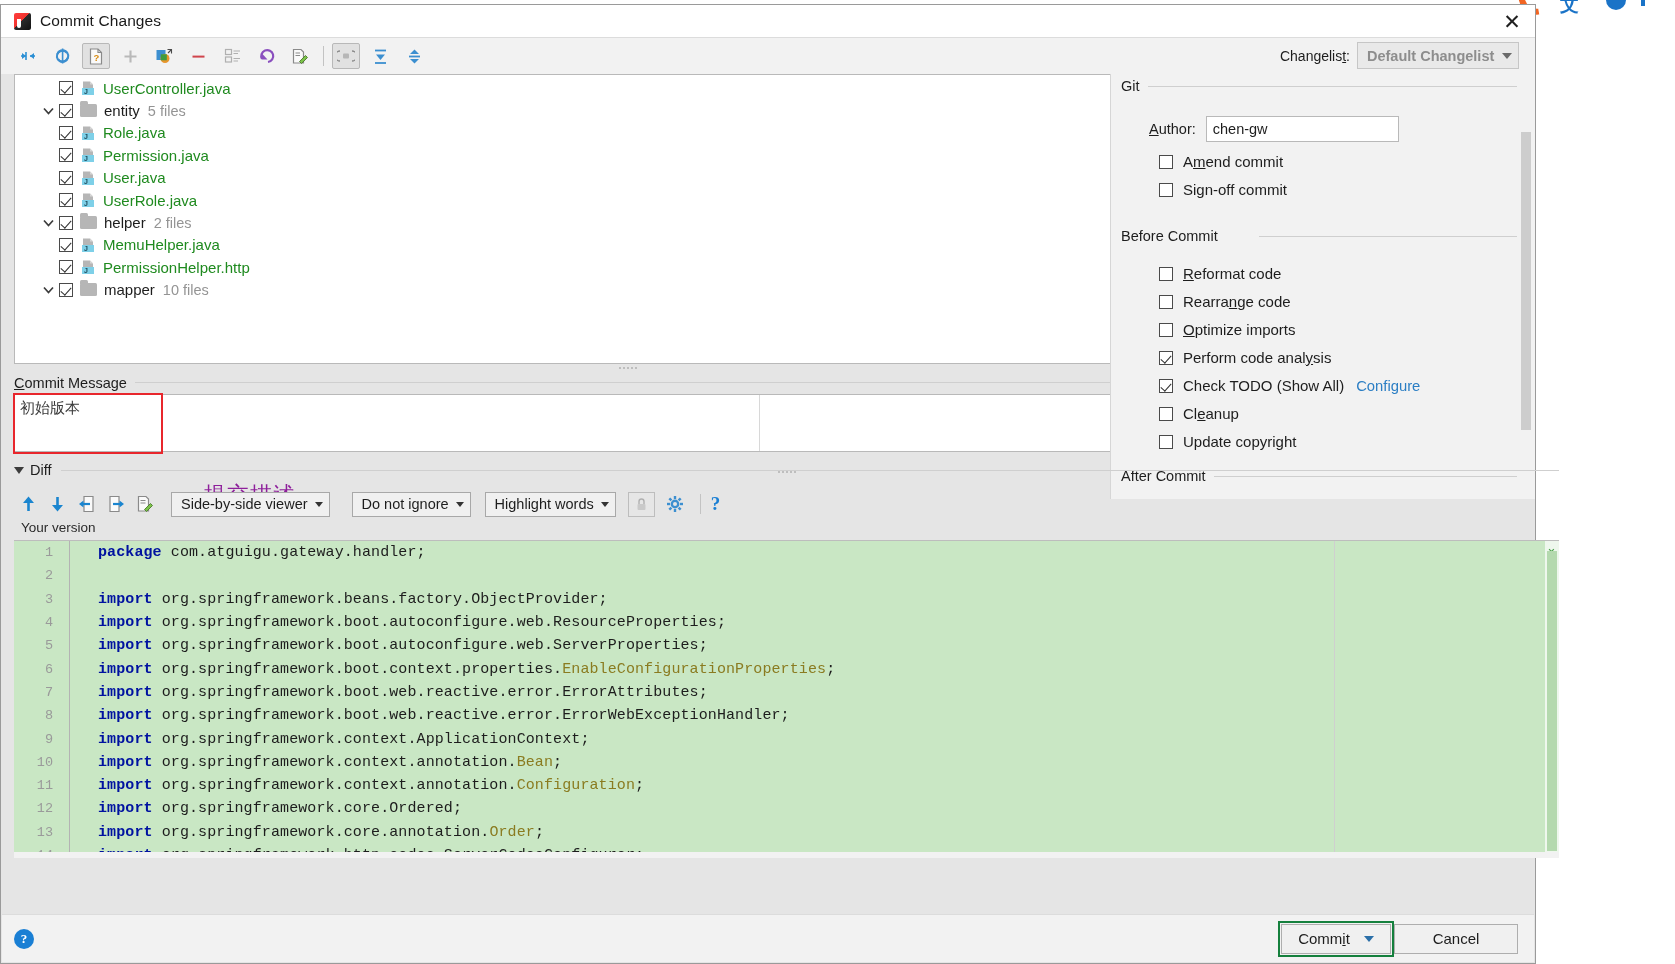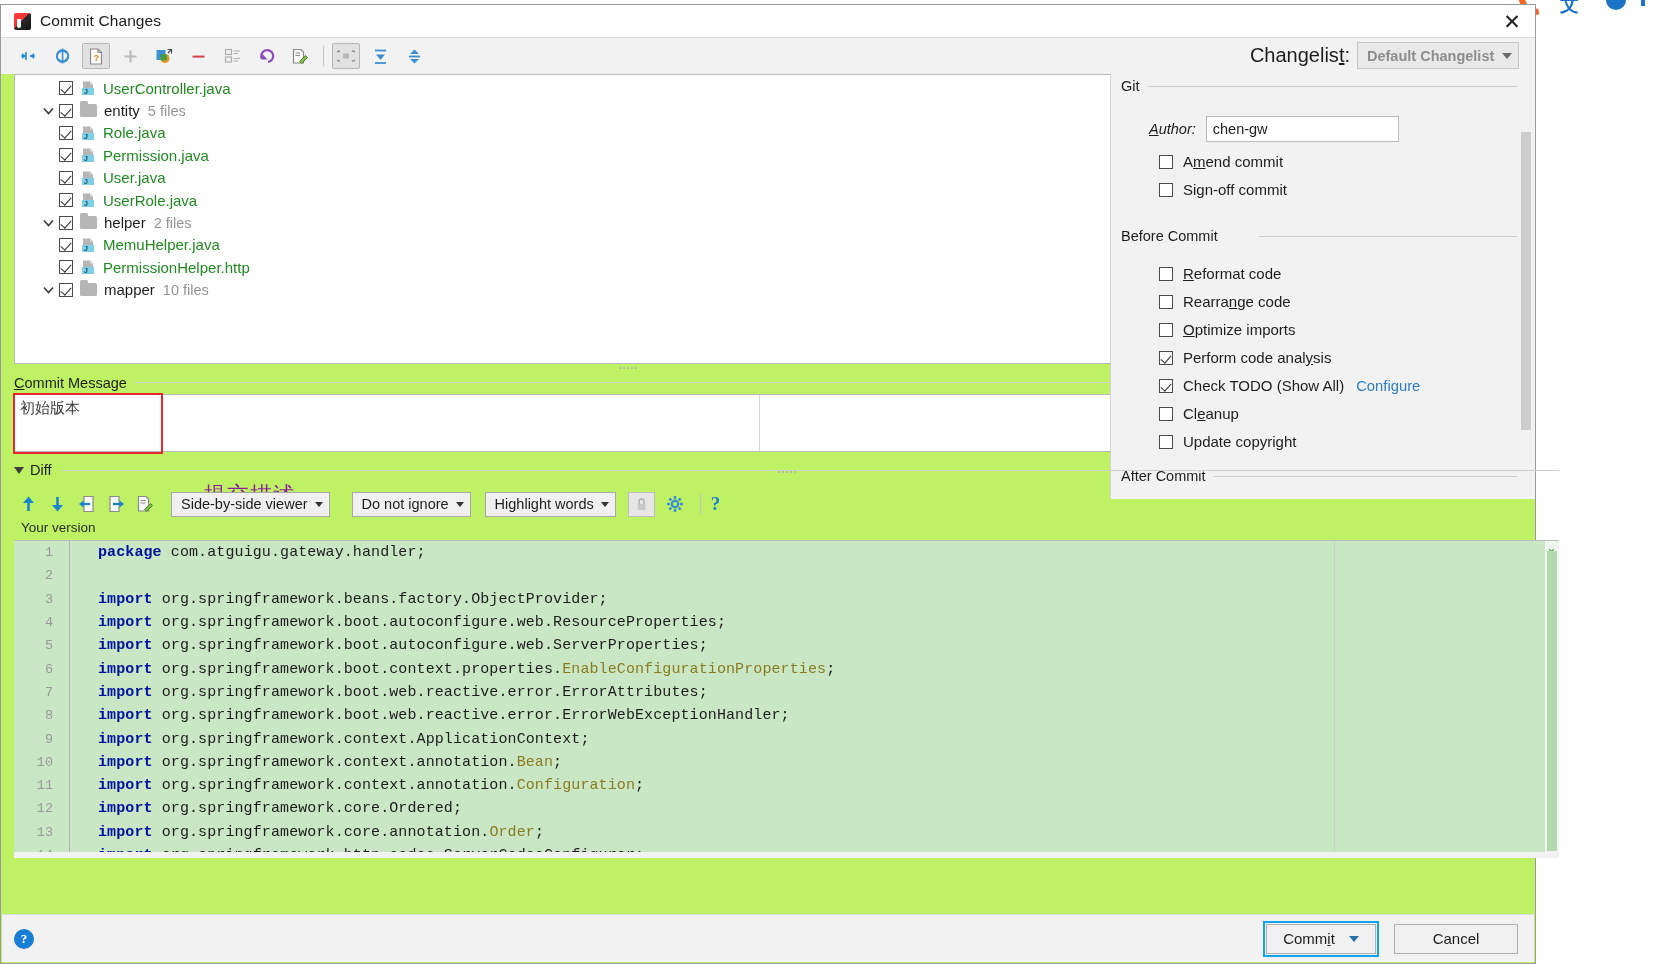--- a/index.html
+++ b/index.html
@@ -21,21 +21,21 @@
     border:6px solid #f26522; border-radius:50%; border-right-color:transparent;
     transform: rotate(35deg);
   }
   .bg-blue-1 { position:absolute; left:1560px; top:-8px; color:#1a73c7; font-size:19px; font-weight:bold; font-family:"DejaVu Sans",sans-serif;}
   .bg-blue-2 { position:absolute; left:1606px; top:-10px; width:20px; height:20px; border-radius:50%; background:#1a73c7; }
   .bg-blue-3 { position:absolute; left:1641px; top:-9px; width:4px; height:15px; background:#1a73c7; }
 
   
   .window {
     position:absolute; left:0; top:4px; width:1536px; height:960px;
-    background:#bef264; border:1px solid #9a9a9a; border-top:1px solid #9a9a9a;
+    background:#e5e5e5; border:1px solid #9a9a9a; border-top:1px solid #9a9a9a;
   }
   .titlebar {
     position:relative; height:33px; background:#ffffff;
     border-bottom:1px solid #dcdcdc;
     display:flex; align-items:center; padding-left:13px;
   }
   .title-icon {
     width:17px; height:17px; margin-right:9px; position:relative; flex:none;
     background:linear-gradient(135deg,#ff3d3d 0%,#f1342f 45%,#2b2b2b 46%,#111 100%);
     border-radius:2px;
@@ -61,21 +61,21 @@
     width:28px; height:26px; margin-right:6px;
     display:flex; align-items:center; justify-content:center;
     border:1px solid transparent; border-radius:2px; cursor:pointer;
   }
   .tbtn.toggled { background:#e1e1e1; border-color:#b8b8b8; }
   .tsep { width:1px; height:20px; background:#c3c3c3; margin:0 8px 0 3px; }
 
   .changelist-wrap {
     position:absolute; right:16px; top:4px; display:flex; align-items:center;
   }
-  .changelist-label { font-size:20px; margin-right:7px; color:#1d1d1d; }
+  .changelist-label { font-size:14px; margin-right:7px; color:#1d1d1d; }
   .changelist-label u { text-decoration:underline; }
   .combo {
     width:162px; height:27px; background:#e9e9e9; border:1px solid #c6c6c6;
     display:flex; align-items:center; padding:0 6px 0 9px; font-size:14.5px;
     color:#8d8d8d; font-weight:bold; cursor:pointer; position:relative;
   }
   .combo .cv { flex:1; white-space:nowrap; overflow:hidden; }
   .chev { width:0;height:0;border-left:5px solid transparent;border-right:5px solid transparent;border-top:6px solid #6a6a6a; }
 
   
@@ -153,21 +153,21 @@
 
   
   .opts {
     position:absolute; right:0; top:0; width:425px; height:425px;
     background:#f2f2f2; padding-left:10px; border-left:1px solid #d6d6d6;
   }
   .sec-head { display:flex; align-items:center; margin-top:4px; }
   .sec-title { font-size:14.5px; color:#1d1d1d; white-space:nowrap; }
   .sec-rule { flex:1; height:1px; background:#cfcfcf; margin:0 18px 0 8px; }
   .author-row { display:flex; align-items:center; margin:22px 0 0 28px; }
-  .author-lbl { font-size:14.5px; margin-right:10px;font-style:italic; }
+  .author-lbl { font-size:14.5px; margin-right:10px; }
   .author-lbl u { text-decoration:underline; }
   .author-input {
     width:193px; height:26px; background:#ffffff; border:1px solid #b9b9b9;
     font-size:14.5px; color:#1d1d1d; padding:0 6px; font-family:"Liberation Sans",sans-serif;
   }
   .opt-row { display:flex; align-items:center; margin:11px 0 0 38px; cursor:pointer; }
   .opt-cb {
     width:14px; height:14px; border:1px solid #4a4a4a; background:#fff;
     flex:none; margin-right:10px; position:relative;
   }
@@ -255,21 +255,21 @@
     margin-left:12px; font-family:"Liberation Serif",serif; font-weight:bold; cursor:pointer;
   }
   .footer-spacer { flex:1; }
   .btn {
     height:30px; border:1px solid #aeaeae; background:#f0f0f0;
     font-size:15px; color:#1d1d1d; display:flex; align-items:center;
     justify-content:center; cursor:pointer; font-family:"Liberation Sans",sans-serif;
   }
   .btn-commit { width:110px; position:relative; gap:14px; }
   .btn-commit-outer {
-    border:2px solid #0ea5e9; padding:1px; margin-right:15px;
+    border:2px solid #15803d; padding:1px; 
   }
   .btn-commit u { text-decoration:underline; }
   .btn-commit .bchev { width:0;height:0;border-left:5px solid transparent;border-right:5px solid transparent;border-top:6px solid #2b6fa8; }
   .btn-cancel { width:124px; margin-right:16px; }
 </style>
 </head>
 <body>
 
 <div class="bg-peek">
   <div class="bg-orange"></div>

